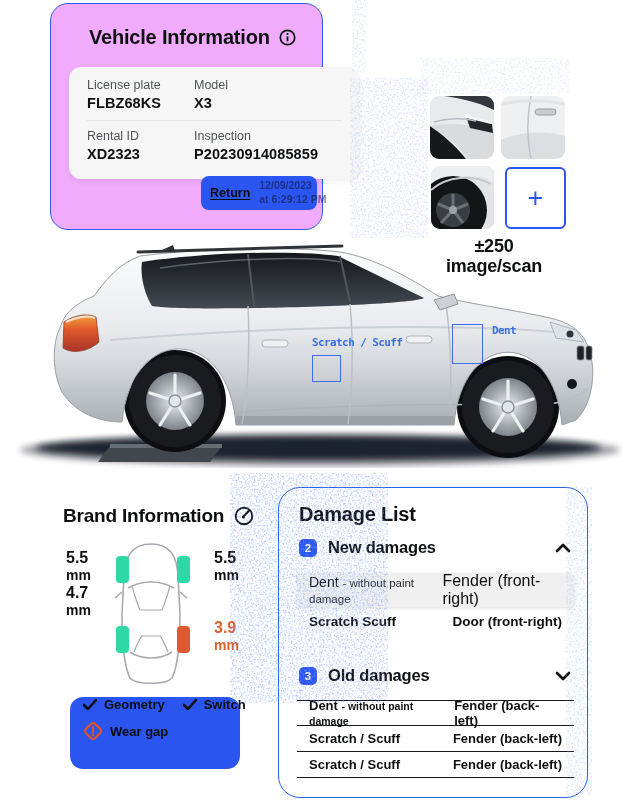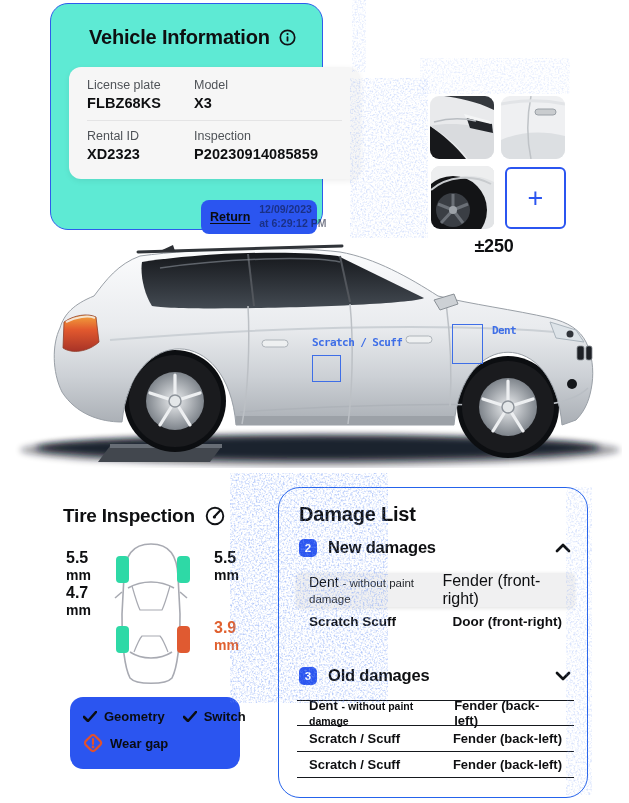--- a/index.html
+++ b/index.html
@@ -2,34 +2,34 @@
 <html><head>
 <meta charset="utf-8">
 <style>
   html,body{margin:0;padding:0;background:#fff;}
   #app{position:relative;width:629px;height:803px;background:#ffffff;overflow:hidden;
        font-family:"Liberation Sans",sans-serif;color:#0e0f11;}
   .abs{position:absolute;}
 
   
   .vehicle-card{left:50px;top:3px;width:273px;height:227px;border:1.5px solid #2E5BEC;
-    border-radius:18px;background:#5eead4;box-sizing:border-box;}
+    border-radius:18px;background:#f0abfc;box-sizing:border-box;}
   .vc-title{position:absolute;left:38px;top:22px;display:flex;align-items:center;gap:9px;
     font-size:20px;font-weight:800;letter-spacing:-0.2px;}
   .inner-card{position:absolute;left:18px;top:63px;width:291px;height:112px;background:#F6F6F6;
     border-radius:12px;box-shadow:0 2px 6px rgba(0,0,0,.07);box-sizing:border-box;padding:11px 0 0 18px;}
   .field-row{display:flex;}
   .f-col1{width:107px;} .f-col2{width:94px;} .f-col3{width:60px;}
   .f-label{font-size:12.5px;color:#4F5358;font-weight:500;}
   .f-value{font-size:14.5px;font-weight:700;margin-top:3px;letter-spacing:0.1px;}
   .inner-divider{height:1px;background:#E4E4E5;margin:9px 18px 8px 0;}
   .date-btn{position:absolute;display:flex;align-items:center;gap:9px;background:#2B55F0;
     border-radius:8px;box-sizing:border-box;padding:4px 9px;height:34px;cursor:pointer;}
   .btn-pickup{left:22px;top:180px;width:121px;}
-  .btn-return{left:150px;top:196px;width:116px;}
+  .btn-return{left:150px;top:172px;width:116px;}
   .date-btn .lbl{font-size:12.5px;font-weight:800;color:#0A0C10;text-decoration:underline;
     text-underline-offset:2px;}
   .date-btn .dt{font-size:10.5px;font-weight:700;line-height:1.32;color:#0A0C10;white-space:nowrap;}
   .btn-return .dt{color:rgba(12,18,45,0.55);}
 
   
   .thumb{position:absolute;width:64px;height:63px;border-radius:9px;overflow:hidden;cursor:pointer;}
   .t1{left:430px;top:96px;} .t2{left:501px;top:96px;} .t3{left:431px;top:166px;}
   .add-tile{position:absolute;left:505px;top:167px;width:61px;height:62px;border:2px solid #2B55F0;
     border-radius:6px;display:flex;align-items:center;justify-content:center;cursor:pointer;
@@ -53,21 +53,21 @@
   .chip-ok{background:#2ED9A6;} .chip-warn{background:#E05A31;}
   .chip-fl{left:116px;top:556px;} .chip-fr{left:177px;top:556px;}
   .chip-bl{left:116px;top:626px;} .chip-br{left:177px;top:626px;}
   .tire-val{position:absolute;line-height:1.02;}
   .tire-val .v{font-size:16px;font-weight:700;}
   .tire-val .u{font-size:14px;font-weight:600;margin-top:2px;}
   .tv-fl{left:66px;top:550px;} .tv-fr{left:214px;top:550px;}
   .tv-bl{left:66px;top:585px;} .tv-br{left:214px;top:620px;}
   .tv-warn .v,.tv-warn .u{color:#E0602F;}
   .checks-box{left:70px;top:697px;width:170px;height:72px;background:#2B55F0;border-radius:13px;
-    box-sizing:border-box;padding:12px 12px 10px 13px;}
+    box-sizing:border-box;padding:0 12px 10px 13px;}
   .check-row{display:flex;align-items:center;gap:18px;margin-bottom:9px;}
   .check-item{display:flex;align-items:center;gap:7px;font-size:13px;font-weight:700;color:#0A0C10;}
 
   
   .damage-panel{left:278px;top:487px;width:310px;height:311px;border:1.5px solid #2563EB;
     border-radius:22px;background:#fff;box-sizing:border-box;}
   .dp-title{position:absolute;left:20px;top:15px;font-size:20px;font-weight:800;letter-spacing:-0.2px;}
   .sec-header{position:absolute;left:20px;width:272px;display:flex;align-items:center;gap:11px;cursor:pointer;}
   .sec-1{top:50px;} .sec-2{top:178px;}
   .badge{width:18px;height:18px;border-radius:5px;background:#2B55F0;color:#fff;font-size:11.5px;
@@ -176,20 +176,21 @@
       </g>
       <circle cx="22" cy="44" r="4" fill="#9DA2A8"></circle>
       <path d="M0,24 C16,10 42,8 60,18" stroke="#C8CBCE" stroke-width="2" fill="none"></path>
     </svg>
   </div>
   <div class="add-tile">
     <span>+</span>
   </div>
   <div class="abs scan-note">
     <div>±250</div>
+    <div>image/scan</div>
   </div>
 
   <div class="abs car-view">
     <svg width="612" height="224" viewBox="0 0 612 224">
       <defs>
         <linearGradient id="bodyGrad" x1="0" y1="0" x2="0" y2="1">
           <stop offset="0" stop-color="#FBFCFD"></stop>
             <stop offset="0.45" stop-color="#E9EBEE"></stop>
           <stop offset="0.72" stop-color="#CDD1D6"></stop>
             <stop offset="1" stop-color="#A9AEB4"></stop>
@@ -293,21 +294,21 @@
       </g>
     </svg>
   </div>
 
   <div class="anno-label scratch-label">Scratch / Scuff</div>
   <div class="anno-box scratch-box"></div>
   <div class="anno-label dent-label">Dent</div>
   <div class="anno-box dent-box"></div>
 
   <div class="abs tire-title">
-    <span>Tire Inspection</span>
+    <span>Brand Information</span>
     <span style="display:inline-flex;">
       <svg width="22" height="22" viewBox="0 0 22 22">
           <circle cx="11" cy="11" r="8.3" fill="none" stroke="#101215" stroke-width="1.9"></circle>
           <line x1="10" y1="12" x2="16.2" y2="5.6" stroke="#101215" stroke-width="2.2" stroke-linecap="round"></line>
           <circle cx="10.4" cy="12" r="1.6" fill="#101215"></circle>
         </svg>
     </span>
   </div>
   <div class="abs tire-diagram">
     <svg width="78" height="148" viewBox="0 0 78 148">

